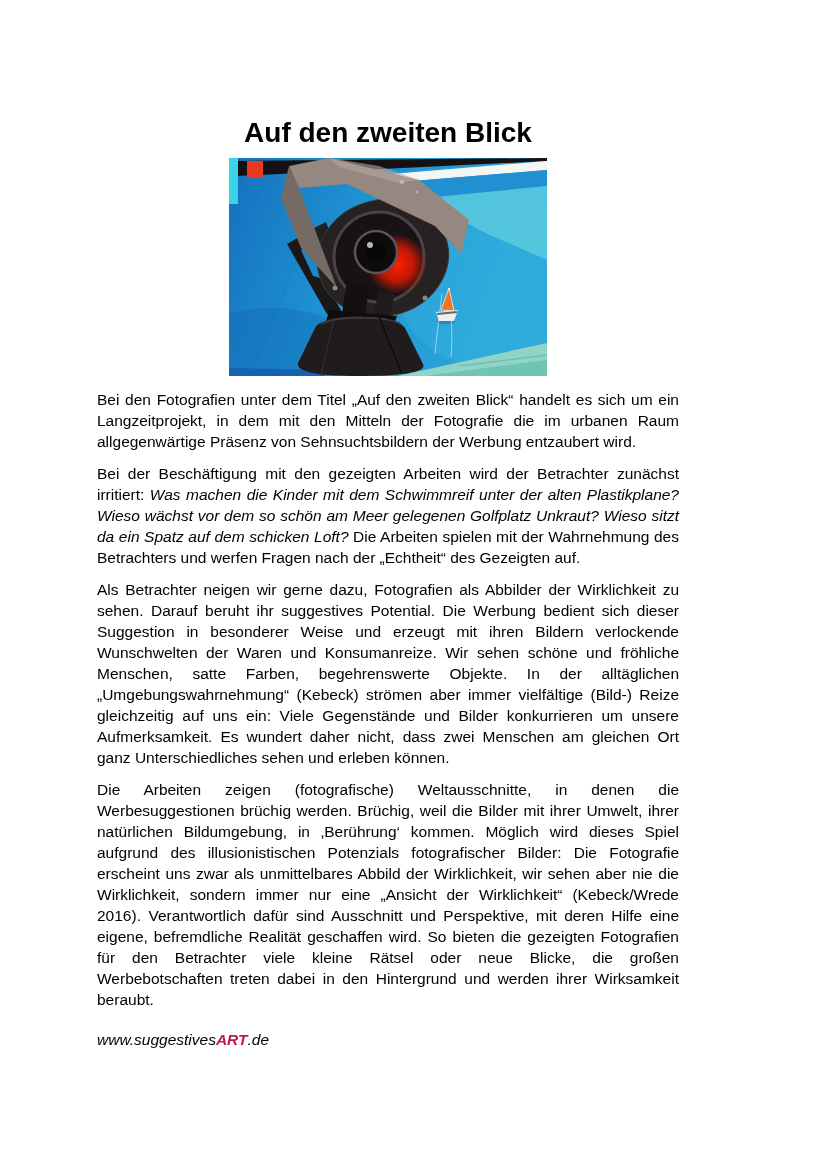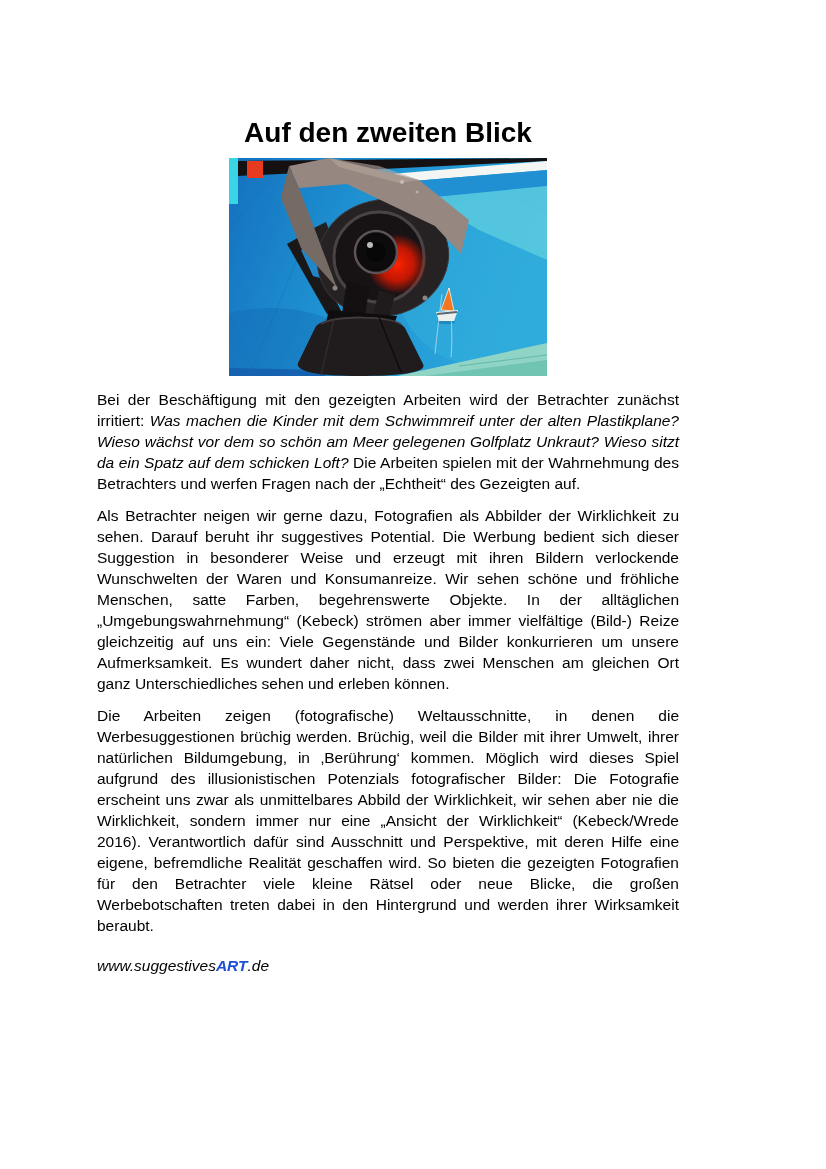--- a/index.html
+++ b/index.html
@@ -15,21 +15,21 @@
   .photo-figure svg{display:block;width:100%;height:100%;}
   .doc-body{margin-top:13px;}
   .para{
     font-size:15.5px;line-height:21px;text-align:justify;margin:0 0 11px 0;
     hyphens:none;
   }
   .italic{font-style:italic;}
   .website{
     font-size:15.5px;line-height:21px;font-style:italic;margin:19px 0 0 0;
   }
-  .website .brand{color:#1d4ed8;font-weight:700;font-style:italic;}
+  .website .brand{color:#be185d;font-weight:700;font-style:italic;}
 </style>
 </head>
 <body>
 
 <div class="page">
 
   <h1 class="doc-title">Auf den zweiten Blick</h1>
 
   <figure class="photo-figure">
     <svg viewBox="0 0 318 218" xmlns="http://www.w3.org/2000/svg">
@@ -102,20 +102,21 @@
 
         <path d="M86,170 C94,154 168,156 176,170 L194,206 C199,215 168,218 130,218 C92,218 62,214 70,203 Z" fill="#201b1c"></path>
         <path d="M92,166 C108,157 158,158 172,166" stroke="#4a4244" stroke-width="2" fill="none" opacity="0.8"></path>
         <path d="M105,161 L92,217" stroke="#342d2f" stroke-width="1.2" fill="none"></path>
         <path d="M150,159 L172,214" stroke="#0b0909" stroke-width="1.2" fill="none"></path>
       </g>
     </svg>
   </figure>
 
   <div class="doc-body">
+    <p class="para">Bei den Fotografien unter dem Titel „Auf den zweiten Blick“ handelt es sich um ein Langzeitprojekt, in dem mit den Mitteln der Fotografie die im urbanen Raum allgegenwärtige Präsenz von Sehnsuchtsbildern der Werbung entzaubert wird.</p>
 
     <p class="para"><span>Bei der Beschäftigung mit den gezeigten Arbeiten wird der Betrachter zunächst irritiert: </span><span class="italic">Was machen die Kinder mit dem Schwimmreif unter der alten Plastikplane? Wieso wächst vor dem so schön am Meer gelegenen Golfplatz Unkraut? Wieso sitzt da ein Spatz auf dem schicken Loft?</span><span> Die Arbeiten spielen mit der Wahrnehmung des Betrachters und werfen Fragen nach der „Echtheit“ des Gezeigten auf.</span></p>
 
     <p class="para">Als Betrachter neigen wir gerne dazu, Fotografien als Abbilder der Wirklichkeit zu sehen. Darauf beruht ihr suggestives Potential. Die Werbung bedient sich dieser Suggestion in besonderer Weise und erzeugt mit ihren Bildern verlockende Wunschwelten der Waren und Konsumanreize. Wir sehen schöne und fröhliche Menschen, satte Farben, begehrenswerte Objekte. In der alltäglichen „Umgebungswahrnehmung“ (Kebeck) strömen aber immer vielfältige (Bild-) Reize gleichzeitig auf uns ein: Viele Gegenstände und Bilder konkurrieren um unsere Aufmerksamkeit. Es wundert daher nicht, dass zwei Menschen am gleichen Ort ganz Unterschiedliches sehen und erleben können.</p>
 
     <p class="para">Die Arbeiten zeigen (fotografische) Weltausschnitte, in denen die Werbesuggestionen brüchig werden. Brüchig, weil die Bilder mit ihrer Umwelt, ihrer natürlichen Bildumgebung, in ‚Berührung‘ kommen. Möglich wird dieses Spiel aufgrund des illusionistischen Potenzials fotografischer Bilder: Die Fotografie erscheint uns zwar als unmittelbares Abbild der Wirklichkeit, wir sehen aber nie die Wirklichkeit, sondern immer nur eine „Ansicht der Wirklichkeit“ (Kebeck/Wrede 2016). Verantwortlich dafür sind Ausschnitt und Perspektive, mit deren Hilfe eine eigene, befremdliche Realität geschaffen wird. So bieten die gezeigten Fotografien für den Betrachter viele kleine Rätsel oder neue Blicke, die großen Werbebotschaften treten dabei in den Hintergrund und werden ihrer Wirksamkeit beraubt.</p>
 
     <p class="website"><span>www.suggestives</span><span class="brand">ART</span><span>.de</span></p>
   </div>
 

